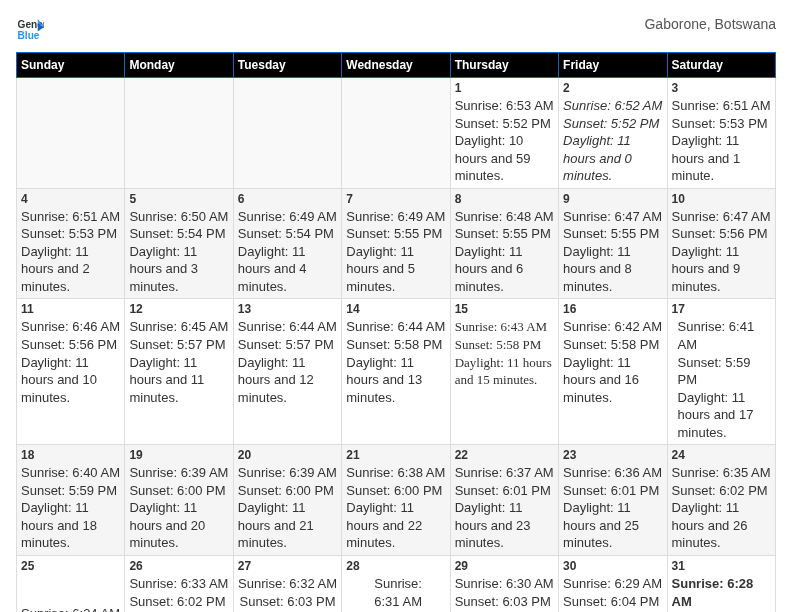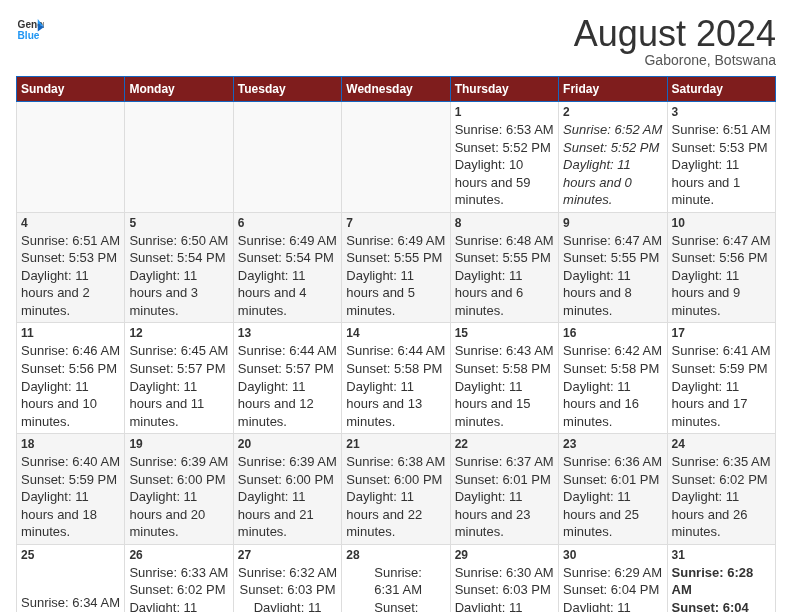--- a/index.html
+++ b/index.html
@@ -45,21 +45,21 @@
       font-size: 14px;
       color: #555;
       margin-top: 0;
     }
     .calendar-table {
       width: 100%;
       border-collapse: collapse;
       flex: 1;
     }
     .calendar-table thead tr th {
-      background-color: #7f1d1d;
+      background-color: #000000;
       color: #fff;
       font-size: 12px;
       font-weight: bold;
       padding: 5px 4px;
       text-align: left;
       border: 1px solid #1565C0;
     }
     .calendar-table tbody tr td {
       border: 1px solid #ddd;
       vertical-align: top;
@@ -100,21 +100,20 @@
   <div class="header">
     <div class="logo">
       <svg class="logo-icon" viewBox="0 0 36 36">
         <text x="2" y="16" font-size="13" font-weight="bold" fill="#333">General</text>
         <text x="2" y="29" font-size="13" font-weight="bold" fill="#2196F3">Blue</text>
         <polygon points="28,4 36,14 28,10" fill="#2196F3"></polygon>
         <polygon points="28,10 36,14 28,20" fill="#1565C0"></polygon>
       </svg>
     </div>
     <div class="title-block">
-      <div class="month-year">August 2024</div>
       <div class="location">Gaborone, Botswana</div>
     </div>
   </div>
 
   <table class="calendar-table">
     <thead>
       <tr>
       <th>Sunday</th>
           <th>Monday</th>
           <th>Tuesday</th>
@@ -213,33 +212,33 @@
 Daylight: 11 hours and 12 minutes.</div>
           </td>
           <td>
             <span class="day-num">14</span>
             <div class="day-info" style="white-space: pre-line;">Sunrise: 6:44 AM
 Sunset: 5:58 PM
 Daylight: 11 hours and 13 minutes.</div>
           </td>
           <td>
             <span class="day-num">15</span>
-            <div class="day-info" style="white-space: pre-line;">Sunrise: 6:43 AM
+            <div class="day-info" style="white-space: pre-line; font-family: Liberation Serif, serif;">Sunrise: 6:43 AM
 Sunset: 5:58 PM
 Daylight: 11 hours and 15 minutes.</div>
           </td>
           <td>
             <span class="day-num">16</span>
             <div class="day-info" style="white-space: pre-line;">Sunrise: 6:42 AM
 Sunset: 5:58 PM
 Daylight: 11 hours and 16 minutes.</div>
           </td>
           <td>
             <span class="day-num">17</span>
-            <div class="day-info" style="white-space: pre-line;">Sunrise: 6:41 AM
+            <div class="day-info" style="white-space: pre-line; margin-left: 6px;">Sunrise: 6:41 AM
 Sunset: 5:59 PM
 Daylight: 11 hours and 17 minutes.</div>
           </td>
         </tr>
         <tr>
           <td>
             <span class="day-num">18</span>
             <div class="day-info" style="white-space: pre-line;">Sunrise: 6:40 AM
 Sunset: 5:59 PM
 Daylight: 11 hours and 18 minutes.</div>

